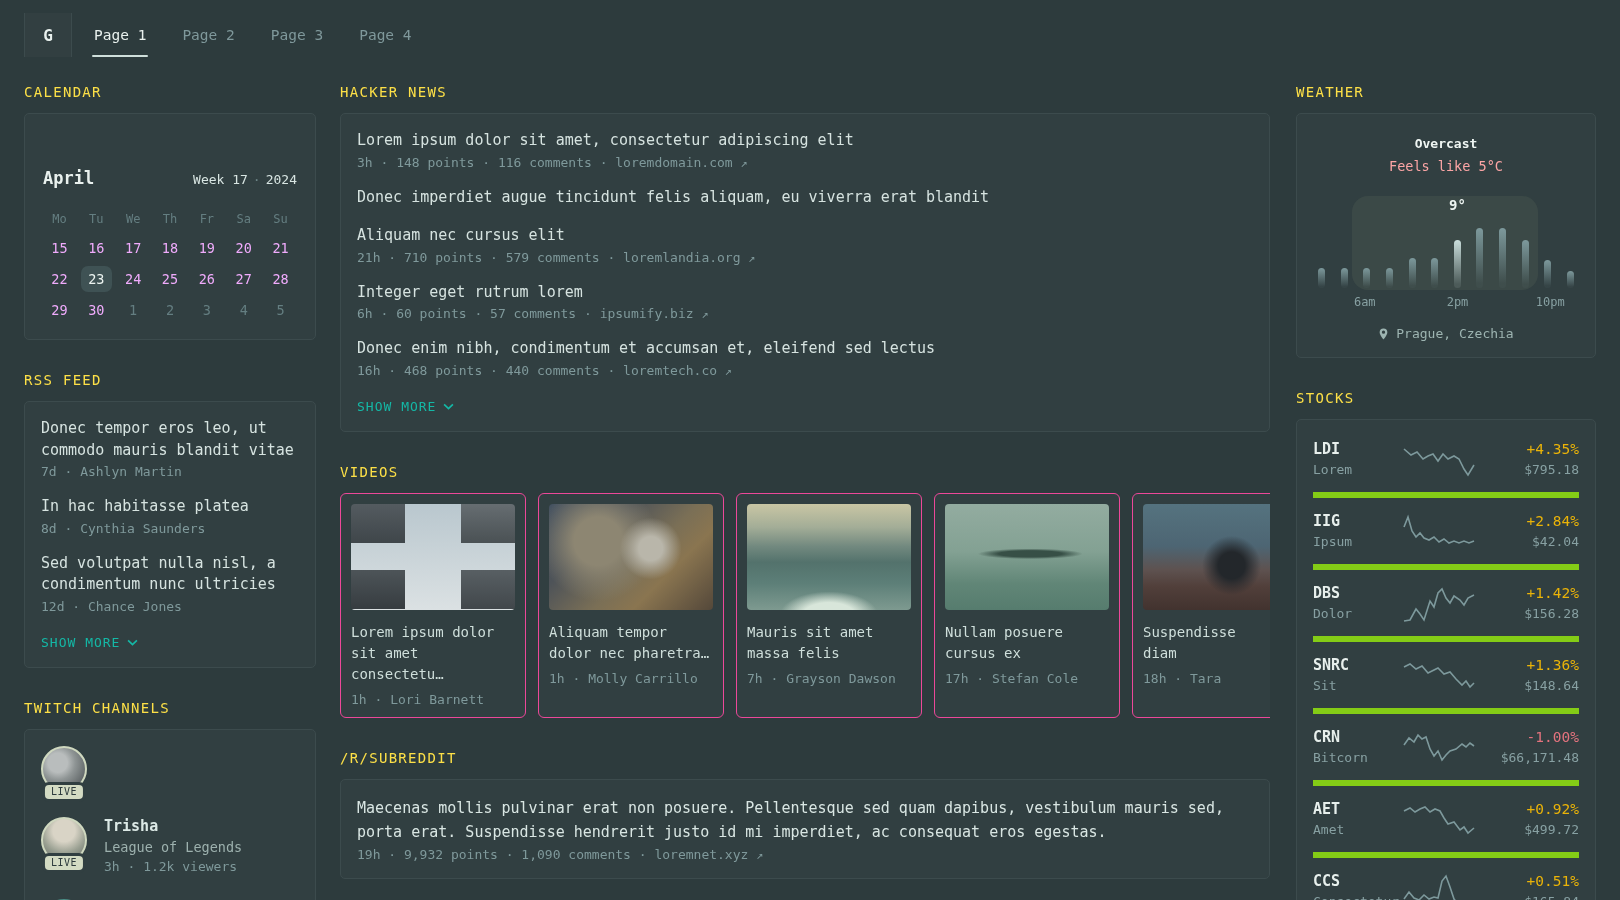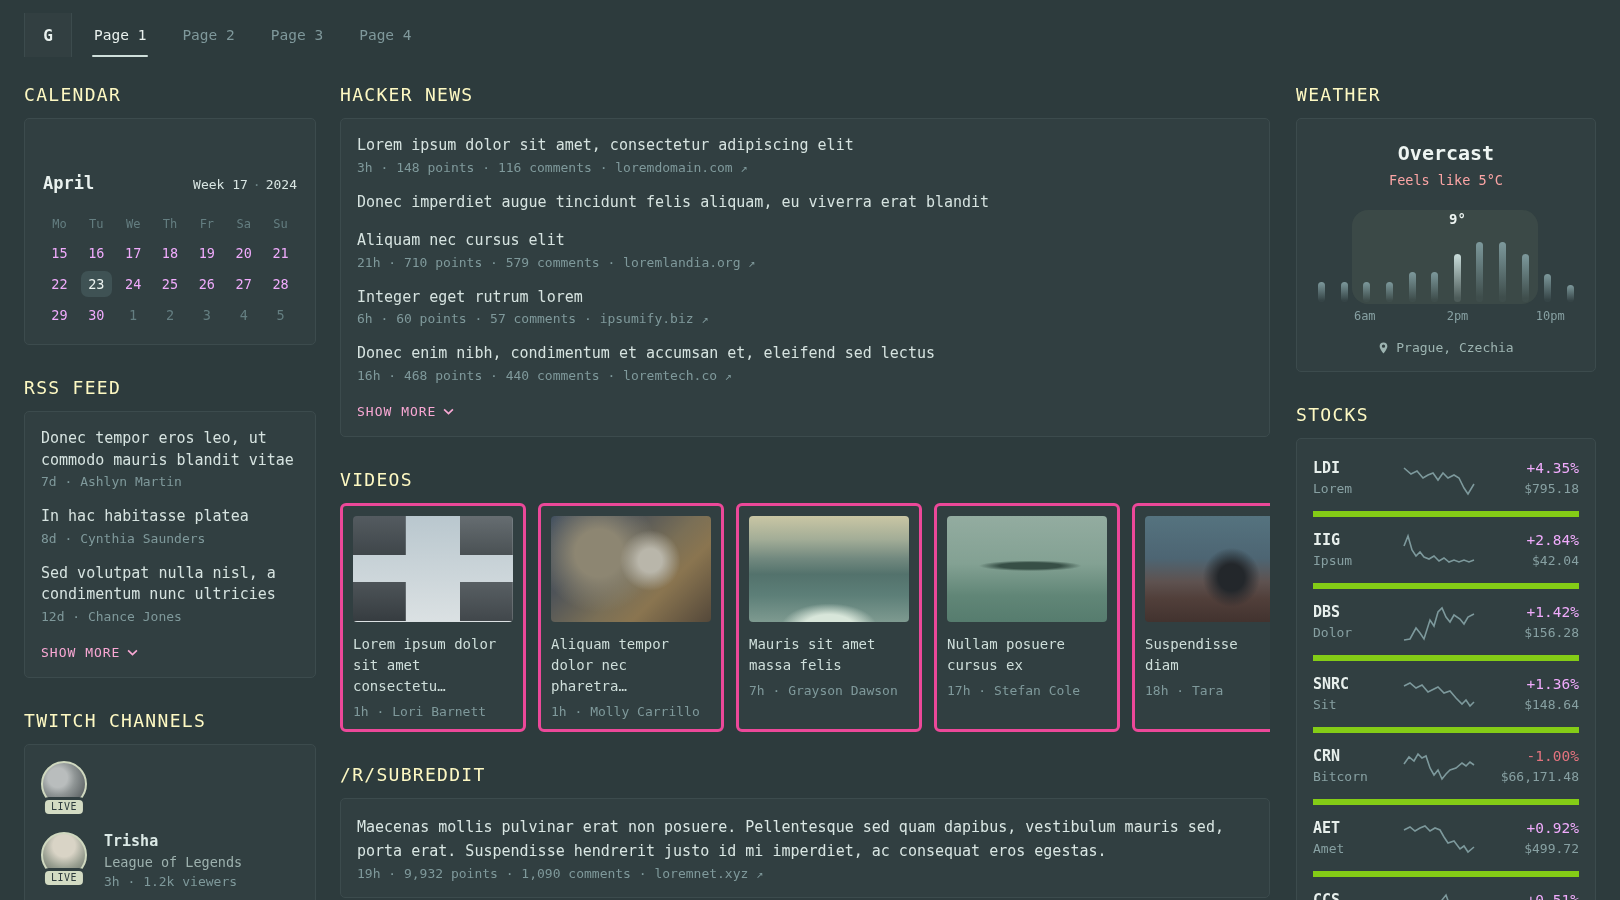--- a/index.html
+++ b/index.html
@@ -25,21 +25,21 @@
   .tab.active { color:#e9f1ee; }
   .tab.active::after { content:""; position:absolute; left:12px; right:12px; bottom:0;
          height:2px; background:#cfdfdb; border-radius:2px; }
 
   
   .columns { display:flex; align-items:flex-start; }
   .col-left  { width:292px; margin-right:24px; flex:none; }
   .col-mid   { width:930px; margin-right:26px; flex:none; }
   .col-right { width:300px; flex:none; }
   .section { margin-bottom:32px; }
-  .sec-h { font-size:18px; letter-spacing:1.3px; color:#fef9c3; margin-bottom:13px; }
+  .sec-h { font-size:14px; letter-spacing:1.3px; color:#fde047; margin-bottom:13px; }
   .card { background:#313f41; border:1px solid #3c4b4d; border-radius:5px; padding:16px; }
 
   
   .cal-top { display:flex; justify-content:space-between; align-items:baseline; padding:4px 2px 0; }
   .cal-month { font-size:17px; font-weight:bold; color:#e9f1ee; }
   .cal-week { font-size:13px; color:#d8e5e2;margin-top:38px; }
   .cal-week .sep { color:#6c8486; margin:0 5px; }
   .cal-grid { display:grid; grid-template-columns:repeat(7,1fr); text-align:center;
               row-gap:5px; margin-top:20px; }
   .wd { font-size:12px; color:#647e81; height:22px; line-height:22px; }
@@ -47,21 +47,21 @@
   .day.muted { color:#647e81; }
   .day.selected { background:#3f5254; border-radius:7px; color:#ecf3f0; }
 
   
   .feed-item { margin-bottom:17px; }
   .f-title { font-size:15px; line-height:21.5px; color:#d6e3e0; cursor:pointer; }
   .f-meta { font-size:13px; color:#7f999b; margin-top:3px; }
   .f-meta .domain { cursor:pointer; }
   .ext { font-size:12px; }
   .show-more { display:inline-flex; align-items:center; gap:7px; margin-top:4px;
-               font-size:13px; letter-spacing:1px; color:#f9a8d4; cursor:pointer; }
+               font-size:13px; letter-spacing:1px; color:#14b8a6; cursor:pointer; }
   .chev { width:11px; height:7px; }
   .chev path { stroke:currentColor; stroke-width:1.5; fill:none; }
 
   
   .tw-row { display:flex; gap:17px; margin-bottom:25px; align-items:flex-start; cursor:pointer; }
   .tw-row:last-child { margin-bottom:0; }
   .tw-av { position:relative; flex:none; width:46px; height:46px; }
   .av-img { width:46px; height:46px; border-radius:50%; border:2px solid #cfd8bf; }
   .offline .av-img { border-color:#4a8c84; }
   .av-forrest { background:radial-gradient(circle at 35% 35%,#b9bdbd 0 25%,#8f9595 45%,#4f5557 90%); }
@@ -69,21 +69,21 @@
   .av-kendall { background:radial-gradient(circle at 45% 40%,#e3d3ae 0 30%,#bba183 60%,#6f6a57 100%); }
   .live-badge { position:absolute; left:50%; transform:translateX(-50%); bottom:-7px;
                 background:#d3dbc3; color:#2d3b3d; font-size:10px; letter-spacing:.5px;
                 padding:1px 6px 2px; border-radius:4px; box-shadow:0 0 0 3px #313f41; }
   .tw-name { font-size:15px; font-weight:600; color:#dce9e6; }
   .tw-game { font-size:13.5px; color:#9db1ae; margin-top:4px; }
   .tw-meta { font-size:13px; color:#7f999b; margin-top:4px; }
 
   
   .v-row { display:flex; gap:12px; overflow:hidden; }
-  .v-card { flex:none; width:186px; background:#313f41; border:3px solid #ec4899;
+  .v-card { flex:none; width:186px; background:#313f41; border:1px solid #ec4899;
             border-radius:6px; padding:10px; cursor:pointer; }
   .v-thumb { height:106px; border-radius:4px; background-repeat:no-repeat; }
   .v-title { font-size:14px; line-height:21px; color:#cfdfdb; margin-top:12px;
              min-height:42px; white-space:pre-line; }
   .v-meta { font-size:13px; color:#7f999b; margin-top:7px; }
   .th-towers { background-color:#c9d3d8;
     background-image:linear-gradient(#545b60,#3f464a),linear-gradient(#666d71,#4a5154),
       linear-gradient(#4d5458,#363c40),linear-gradient(#585f63,#41474b),
       linear-gradient(180deg,#b9c7ce,#dbe1e3);
     background-size:33% 37%,33% 37%,33% 37%,33% 37%,100% 100%;
@@ -100,21 +100,21 @@
       linear-gradient(180deg,#93aca0 0%,#83a193 45%,#618677 75%,#567c6e 100%); }
   .th-mist { background:
       radial-gradient(ellipse 18% 28% at 54% 58%,#23272b 0 45%,rgba(35,39,43,0) 100%),
       linear-gradient(180deg,#55737f 0%,#4d6573 40%,#5e5250 62%,#513f3a 78%,#42332f 100%); }
 
   
   .sr-title { font-size:15px; line-height:24px; color:#d9e6e3; cursor:pointer; }
 
   
   .wx-card { text-align:center; padding:18px 18px 16px; }
-  .wx-cond { font-size:20px; font-weight:bold; color:#eef5f2; margin-top:4px; }
+  .wx-cond { font-size:13px; font-weight:bold; color:#eef5f2; margin-top:4px; }
   .wx-feels { font-size:13.5px; color:#fca5a5; margin-top:7px; }
   .wx-chart { position:relative; height:104px; margin-top:10px; display:flex;
               align-items:flex-end; justify-content:space-between; padding:0 3px; }
   .wx-day-box { position:absolute; left:14%; width:71%; top:12px; bottom:-2px;
                 background:rgba(200,212,150,0.07); border-radius:16px; }
   .wx-bar { width:7px; border-radius:4px; position:relative;
             background:linear-gradient(180deg,#7d999c 0%,rgba(125,153,156,0.06) 92%); }
   .wx-bar.hl { background:linear-gradient(180deg,#cadedc 0%,rgba(202,222,220,0.12) 92%); }
   .wx-temp { position:absolute; top:13px; transform:translateX(-50%);
              font-size:14px; font-weight:bold; color:#eef5f2; }
@@ -128,21 +128,21 @@
   .stocks-card { padding:6px 16px; }
   .s-row { display:flex; align-items:center; padding:12.5px 0;
            border-top:6px solid #84cc16; cursor:pointer; }
   .s-row:first-child { border-top:none; }
   .s-left { width:96px; }
   .s-sym { font-size:15px; font-weight:bold; color:#e7efec; line-height:21px; }
   .s-name { font-size:13px; color:#87a0a2; line-height:20px; }
   .s-mid { flex:1; display:flex; justify-content:center; }
   .s-spark-svg { stroke:#7d999c; fill:none; stroke-width:1.6; }
   .s-right { width:108px; text-align:right; }
-  .s-change { font-size:14.5px; color:#f0abfc; line-height:21px; }
+  .s-change { font-size:14.5px; color:#eab308; line-height:21px; }
   .s-change.neg { color:#e4737e; }
   .s-price { font-size:13px; color:#87a0a2; line-height:20px; }
 </style>
 </head>
 <body>
 
 <div class="page">
 
   <div class="nav">
     <div class="nav-logo">G</div>

